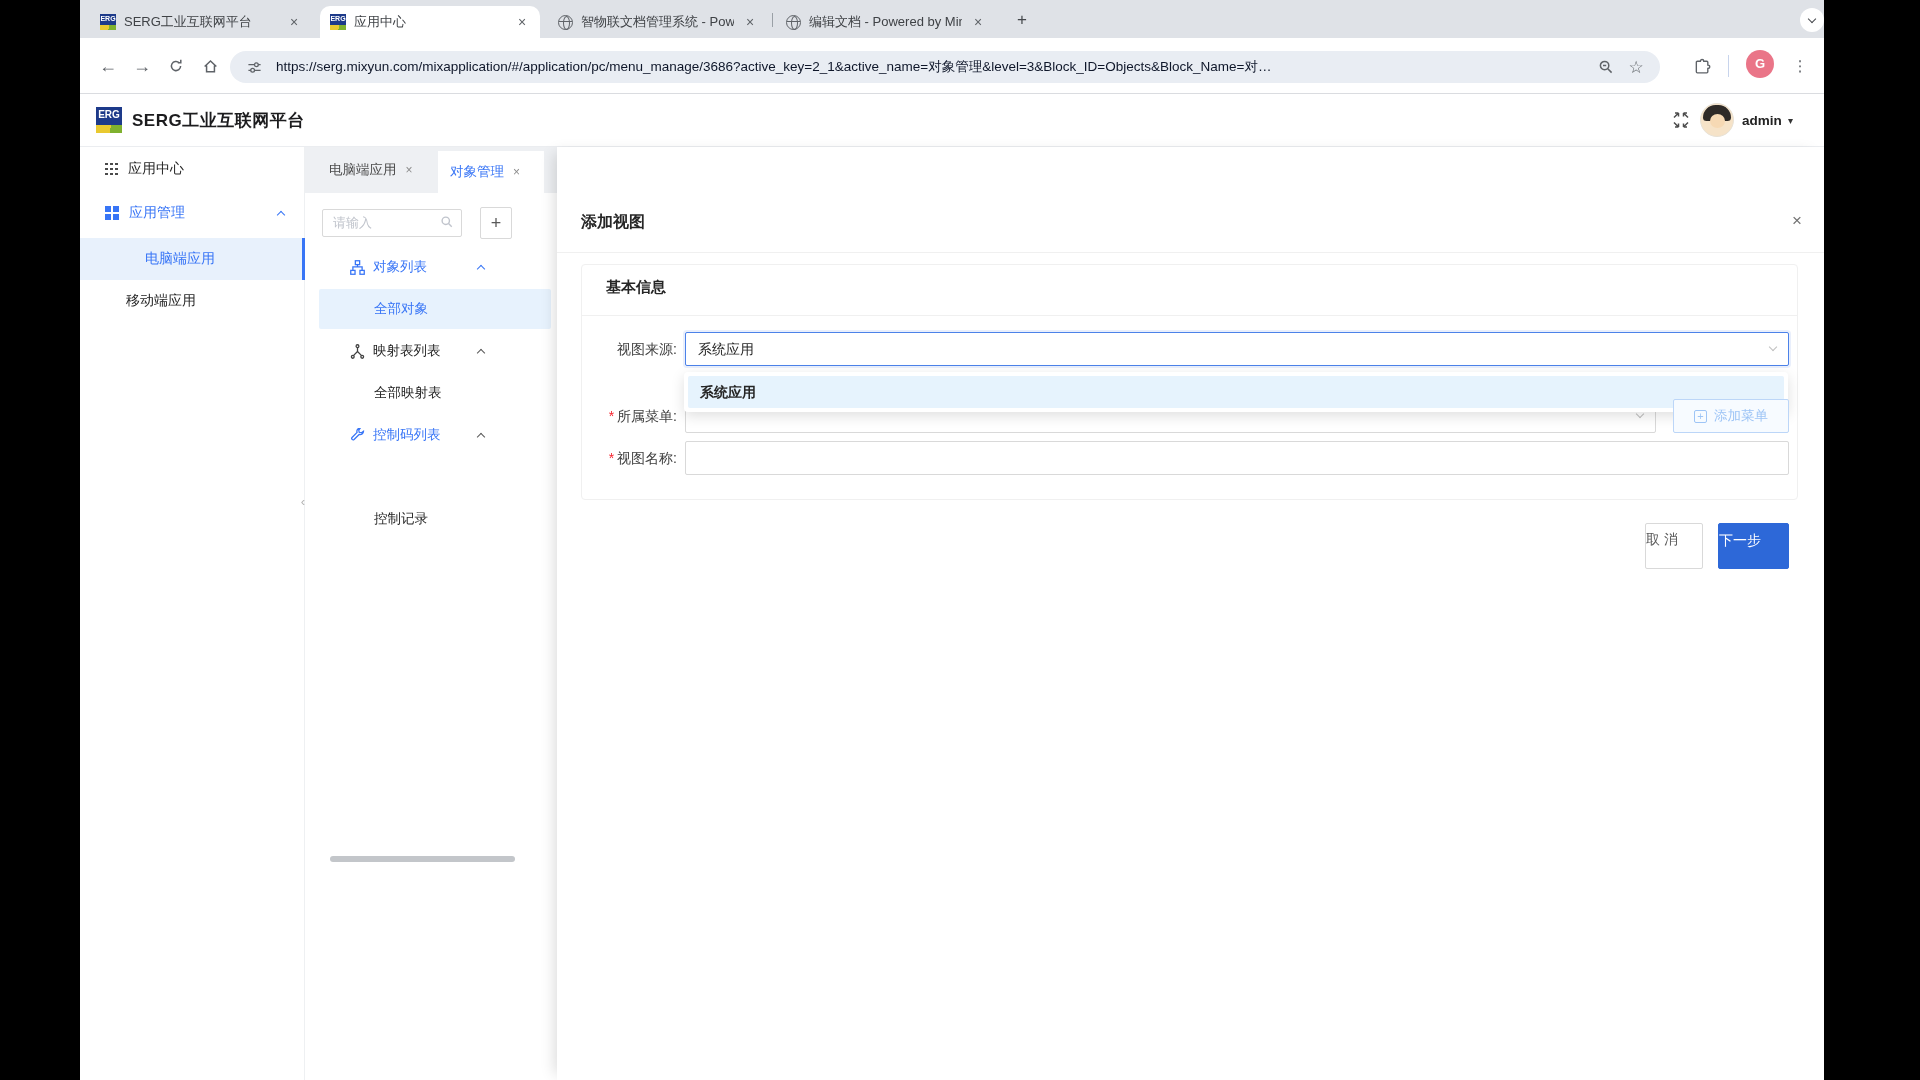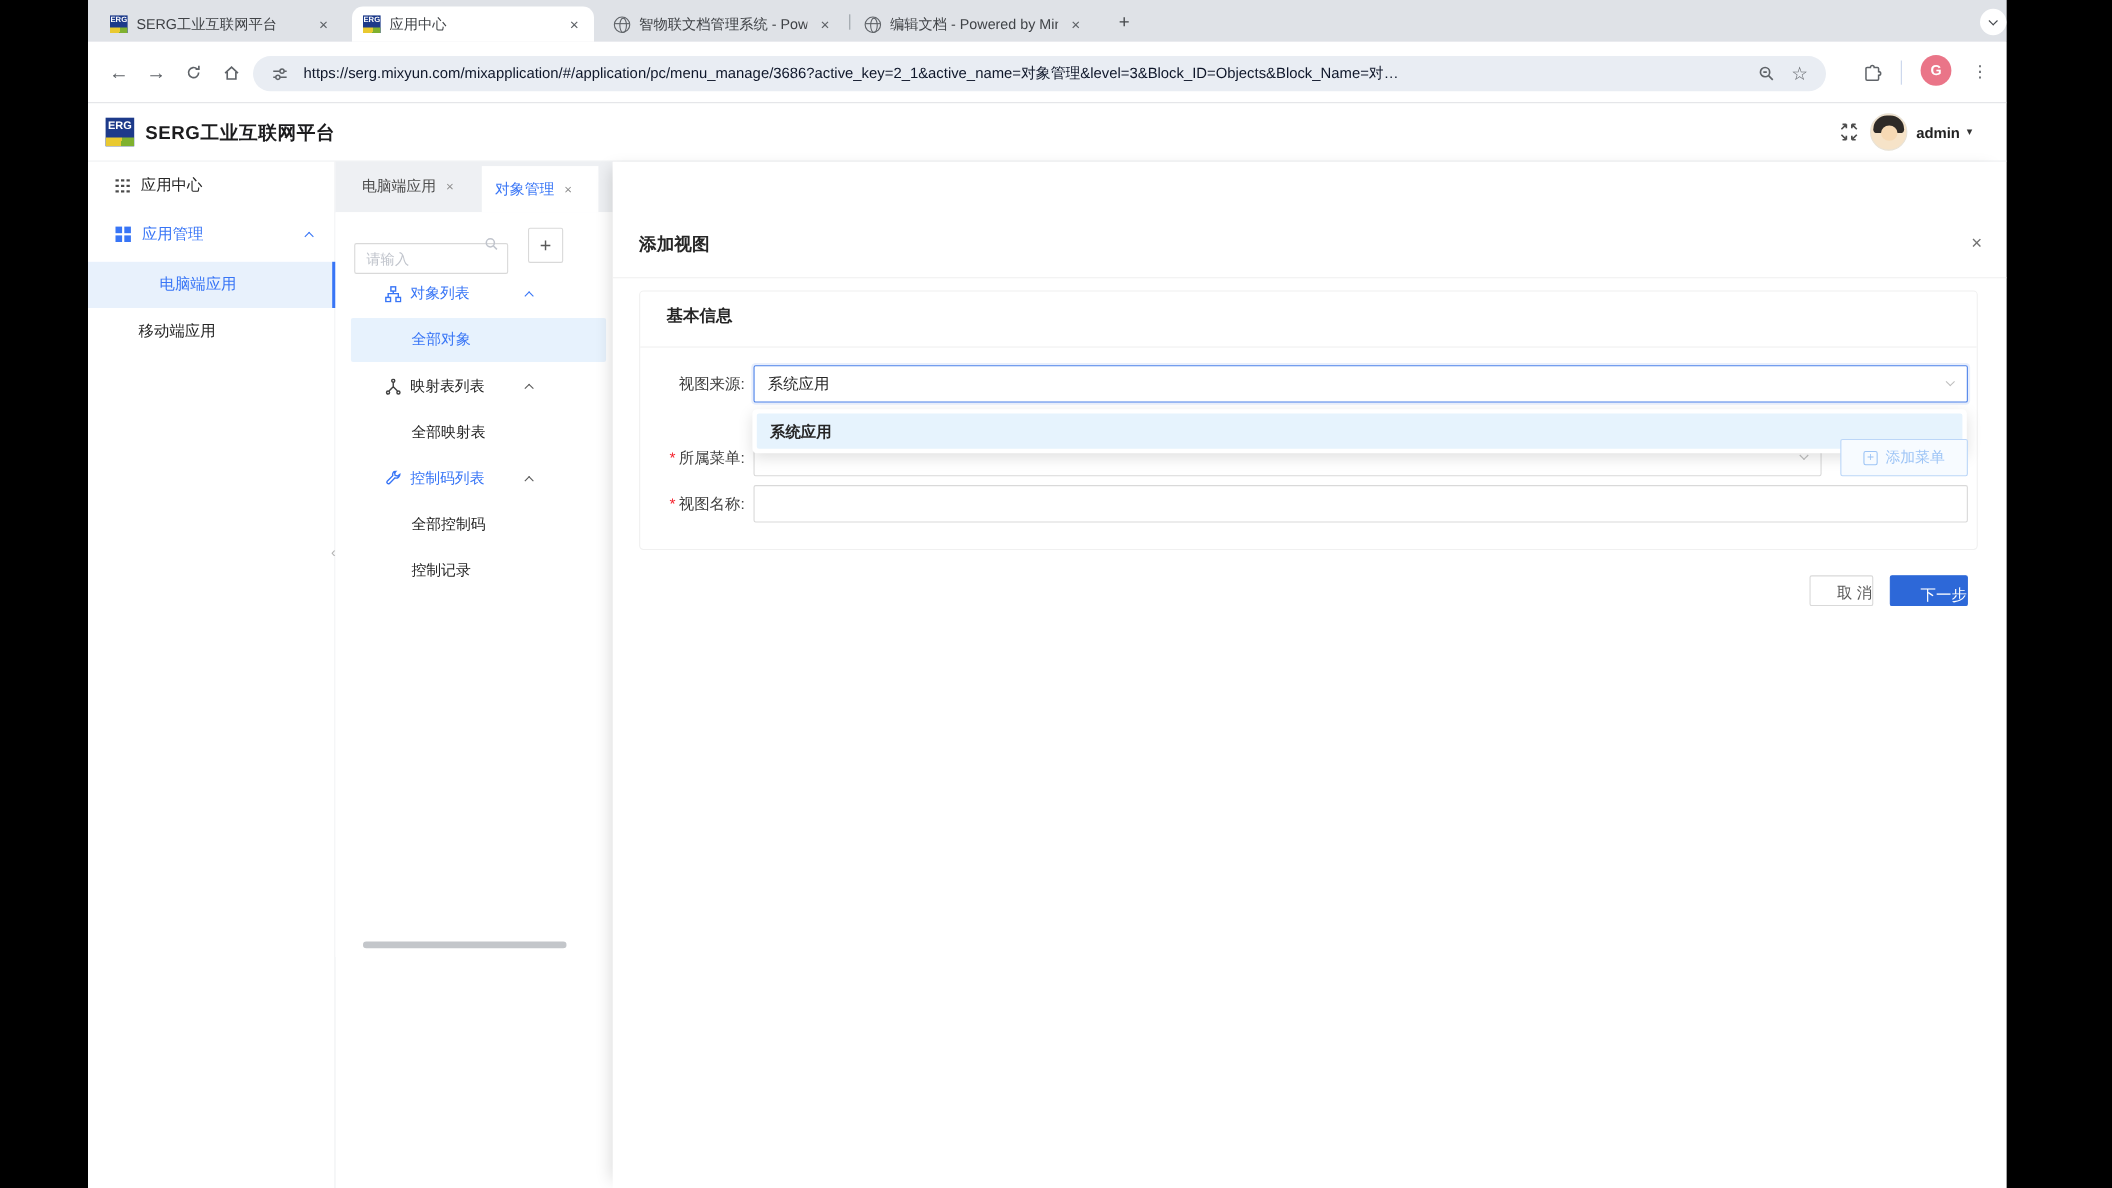--- a/index.html
+++ b/index.html
@@ -66,21 +66,21 @@
   .handle{position:absolute;left:216px;top:488px;width:14px;height:28px;color:#b3b3b3;font-size:13px;line-height:28px;text-align:center}
 
   
   .wtabs{position:absolute;left:225px;top:147px;width:252px;height:46px;background:#eef0f3}
   .wtab{position:absolute;top:0;height:46px;display:flex;align-items:center;font-size:13.5px;color:#4d4d4d;padding:0 12px}
   .wtab .wclose{margin-left:9px;font-size:12px;color:#8c8c8c}
   .wtab.active{top:4px;height:42px;background:#fff;color:#3875f6}
 
   
   .tree{position:absolute;left:225px;top:193px;width:252px;height:677px;background:#fff}
-  .tsearch{position:absolute;left:17px;top:28px;width:140px;height:28px;border:1px solid #d9d9d9;border-radius:2px;font-size:13px;color:#701a75;padding:0 26px 0 10px;outline:none;background:#fff;font-family:Liberation Sans, sans-serif}
+  .tsearch{position:absolute;left:17px;top:16px;width:140px;height:28px;border:1px solid #d9d9d9;border-radius:2px;font-size:13px;color:#701a75;padding:0 26px 0 10px;outline:none;background:#fff;font-family:Liberation Serif, serif}
   .tsearch::placeholder{color:#c0c4cc}
   .tmag{position:absolute;left:135px;top:22px;color:#c0c4cc}
   .tplus{position:absolute;left:175px;top:14px;width:32px;height:32px;border:1px solid #d9d9d9;border-radius:2px;text-align:center;line-height:30px;font-size:18px;color:#595959;background:#fff}
   .trow{position:absolute;left:0;width:252px;height:40px;display:flex;align-items:center;font-size:13.5px;color:#262626}
   .trow.blue{color:#3875f6}
   .trow .ticon{margin-left:45px;width:15px;height:15px;flex:none}
   .trow .tlbl{margin-left:8px;white-space:nowrap}
   .trow .tlbl.child{margin-left:69px}
   .trow .tchev{position:absolute;left:173px;color:#595959}
   .trow .tchev.blue{color:#3875f6}
@@ -99,21 +99,21 @@
   .flab .star{color:#f5222d;margin-right:3px}
   .fsel{position:absolute;left:103px;height:34px;border-radius:2px;background:#fff;font-size:14px;color:#262626;line-height:32px;padding-left:12px}
   .fsel .selchev{position:absolute;right:12px;top:14px;color:#bfbfbf}
   .sel1{top:67px;width:1104px;border:1px solid #4c82e9;box-shadow:0 0 0 2px rgba(70,126,232,.12)}
   .sel2{top:134px;width:971px;border:1px solid #d9d9d9;z-index:1}
   .finput{position:absolute;left:103px;top:176px;width:1104px;height:34px;border:1px solid #d9d9d9;border-radius:2px;outline:none;padding:0 12px;font-size:14px;font-family:inherit;color:#262626}
   .addmenu{position:absolute;left:1091px;top:134px;width:116px;height:34px;border:1px solid #bcd6f8;border-radius:2px;background:#f7fbff;color:#9ec5f6;font-size:13.5px;display:flex;align-items:center;justify-content:center;gap:7px;z-index:6}
   .plussq{width:13px;height:13px;border:1.3px solid currentColor;border-radius:2px;text-align:center;line-height:10px;font-size:11px;flex:none}
   .dropdown{position:absolute;left:127px;top:225px;width:1104px;height:40px;background:#fff;border-radius:4px;box-shadow:0 4px 14px rgba(0,0,0,.13);z-index:4;padding:4px}
   .dropopt{height:32px;line-height:32px;background:#e6f3fd;border-radius:2px;padding-left:12px;font-size:14px;font-weight:600;color:#262626}
-  .btn{position:absolute;top:376px;height:28px;border-radius:2px;font-size:14px;text-align:right;line-height:30px}
+  .btn{position:absolute;top:376px;height:46px;border-radius:2px;font-size:14px;text-align:left;line-height:30px}
   .btn-cancel{left:1088px;width:58px;border:1px solid #d9d9d9;background:#fff;color:#595959}
   .btn-next{left:1161px;width:71px;border:1px solid #2d68d8;background:#2d68d8;color:#fff;line-height:32px}
 
   svg.ic{display:block}
 </style>
 </head>
 <body>
 
 <div class="stage">
   <div class="window">
@@ -285,23 +285,20 @@
 
       <div class="trow blue" style="top:222px">
         <span class="ticon">
           <svg class="ic" width="15" height="15" viewBox="0 0 14 14" fill="none" stroke="#3875f6" stroke-width="1.2">
               <path d="M12.6 3a3.1 3.1 0 0 1-4.1 3L3.8 10.7a1.35 1.35 0 0 1-1.9-1.9L6.6 4.1a3.1 3.1 0 0 1 3-4.1L8.2 1.9l.4 2.1 2.1.4z"></path>
             </svg>
         </span>
         <span class="tlbl">控制码列表</span>
         <span class="tchev chev up"></span>
       </div>
-      <div class="trow" style="top:264px">
-        <span class="tlbl child">全部控制码</span>
-      </div>
       <div class="trow" style="top:306px">
         <span class="tlbl child">控制记录</span>
       </div>
 
       <div class="hscroll"></div>
     </div>
 
     <div class="drawer">
       <div class="d-title">添加视图</div>
       <div class="d-close">×</div>

